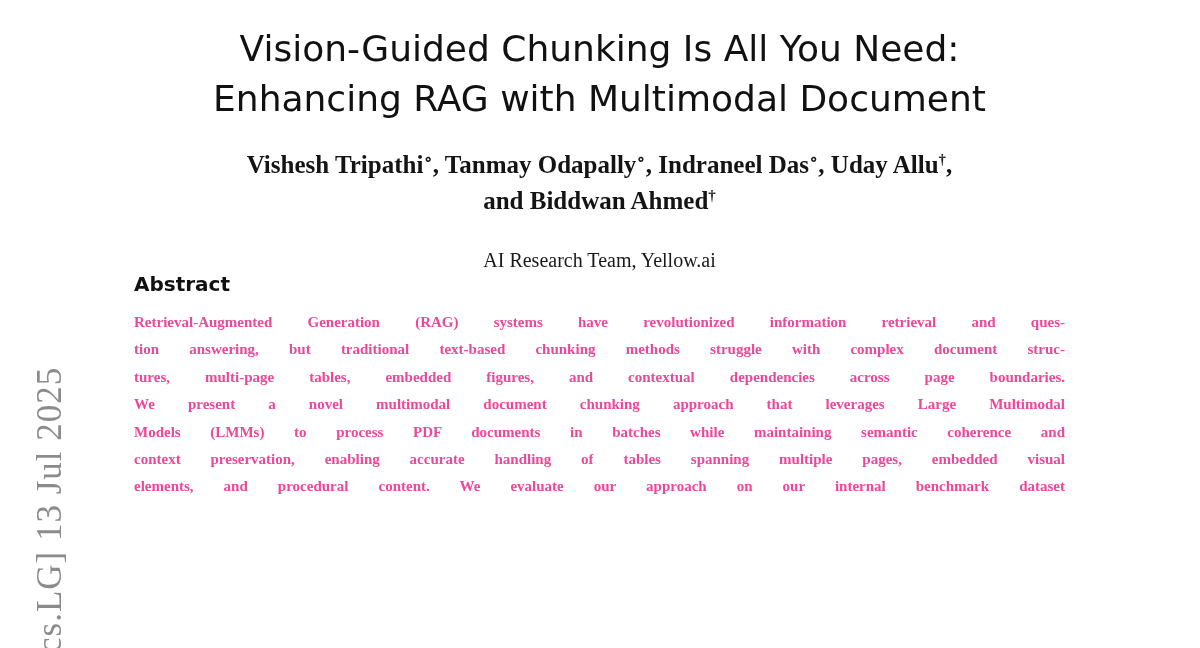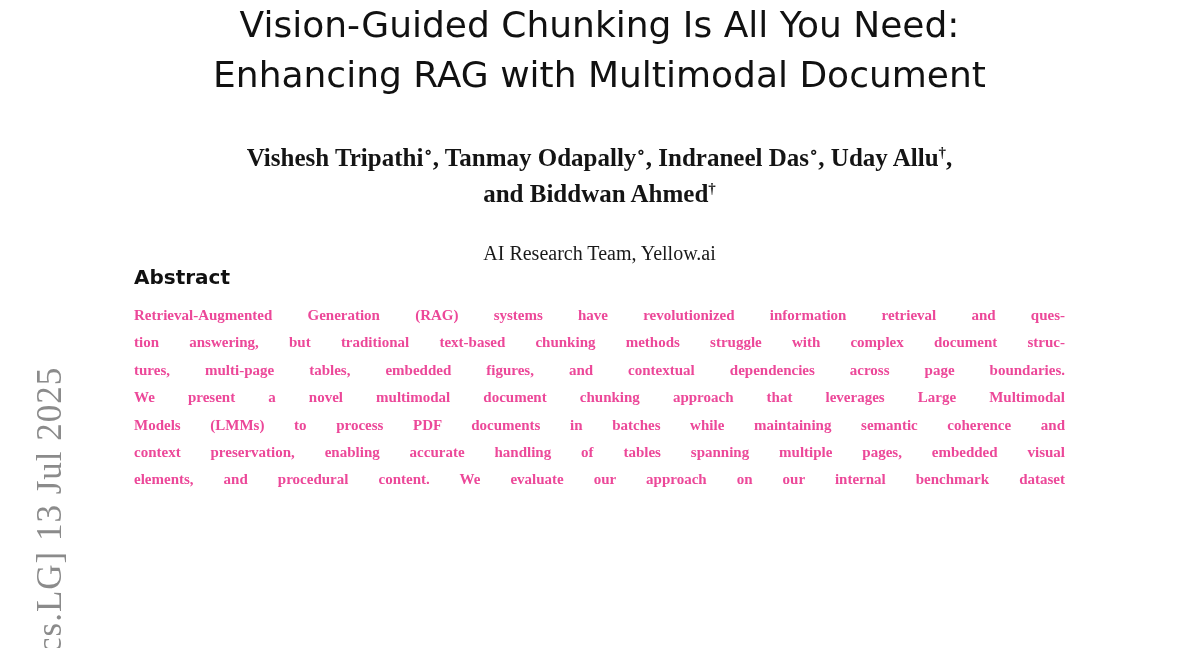--- a/index.html
+++ b/index.html
@@ -24,28 +24,29 @@
     letter-spacing: 1px;
     color: #8b8b8b;
   }
   .content {
     position: absolute;
     left: 134px;
     top: 0;
     width: 931px;
   }
   .title {
+    padding-top: 24px;
     text-align: center;
     font-family: "DejaVu Sans", sans-serif;
     font-size: 36px;
     line-height: 50px;
     color: #111111;
   }
   .authors {
-    margin-top: 40px;
+    margin-top: 23px;
     text-align: center;
     font-weight: bold;
     font-size: 25px;
     line-height: 36px;
     color: #141414;
   }
   .authors sup {
     font-size: 60%;
     line-height: 0;
   }

